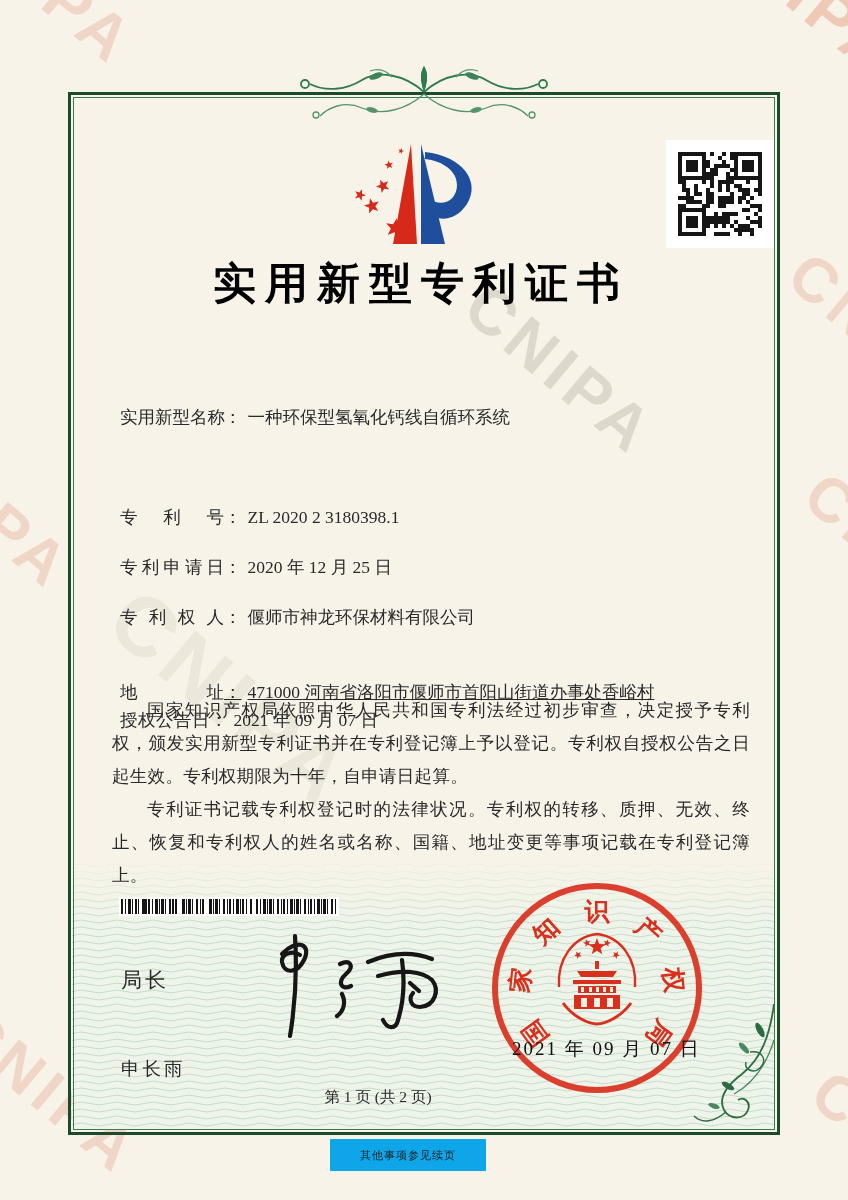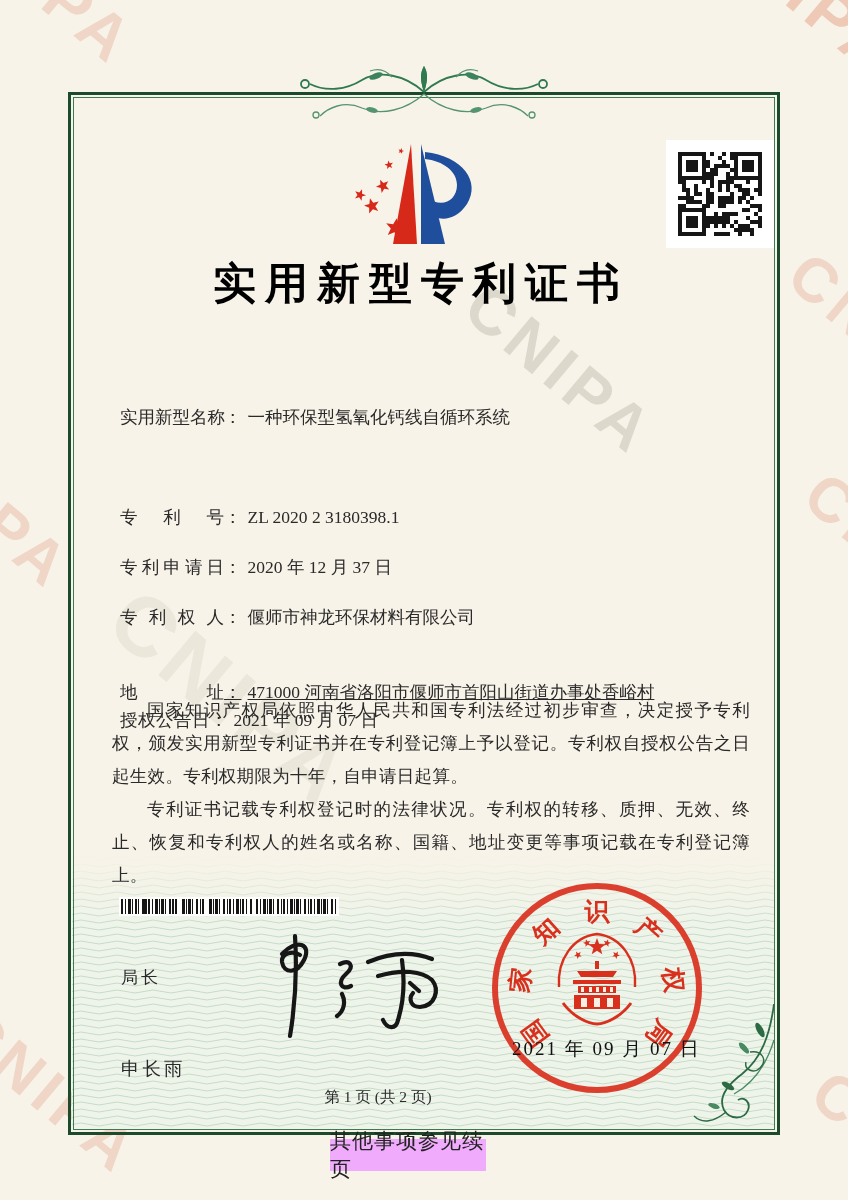--- a/index.html
+++ b/index.html
@@ -45,33 +45,33 @@
     background:linear-gradient(#f8f3e8, rgba(248,243,232,0));}
   
   .barcode{position:absolute; left:119px; top:897px; width:220px; height:19px; background:#fdfdfb;
     padding:0; z-index:4;}
   .barcode-bars{width:216px; height:15px; margin:2px;
     background:repeating-linear-gradient(90deg,
       #151515 0 2px, transparent 2px 3.5px,
       #151515 3.5px 4.5px, transparent 4.5px 7px,
       #151515 7px 10px, transparent 10px 11px,
       #151515 11px 12px, transparent 12px 13.5px);}
-  .director-title{position:absolute; left:121px; top:966px; font-size:17px; letter-spacing:3px; z-index:4;}
+  .director-title{position:absolute; left:121px; top:966px; font-size:21px; letter-spacing:3px; z-index:4;}
   .director-name{position:absolute; left:121px; top:1056px; font-size:18.5px; letter-spacing:3px; z-index:4;}
   .signature{position:absolute; left:252px; top:930px; z-index:5;}
   
   .seal{position:absolute; left:492px; top:883px; width:210px; height:210px; z-index:5;}
   .seal-ring{position:absolute; inset:0; border:6px solid rgba(217,48,30,0.92); border-radius:50%;}
   .seal-char{position:absolute; left:50%; top:50%; font-family:"Liberation Sans",sans-serif;
     font-weight:bold; font-size:25px; color:#d9301e;}
   .seal-emblem{position:absolute; left:55px; top:42px;}
   .seal-date{position:absolute; left:512px; top:1036px; font-size:19px; letter-spacing:2px; color:#111; z-index:6; white-space:nowrap;}
   .page-num{position:absolute; left:68px; top:1087px; width:620px; text-align:center; font-size:15.5px; z-index:4;}
-  .cont-note{position:absolute; left:330px; top:1139px; width:156px; height:32px; background:#f0abfc;
-    z-index:4; display:flex; align-items:center; justify-content:center; font-size:21px; color:#222; letter-spacing:1px;}
+  .cont-note{position:absolute; left:330px; top:1139px; width:156px; height:32px; background:#0ea5e9;
+    z-index:4; display:flex; align-items:center; justify-content:center; font-size:11px; color:#222; letter-spacing:1px;}
   
   .orn-top{position:absolute; left:274px; top:64px; z-index:4;}
   .orn-corner{position:absolute; left:688px; top:1000px; z-index:4;}
 </style>
 </head>
 <body>
 
 <div class="page">
 
   <div class="wm wm-pink" style="left:-72px; top:-58px; font-size:64px;">CNIPA</div>
@@ -589,21 +589,21 @@
 
   <div class="title">实用新型专利证书</div>
 
   <div class="row" style="top:357px;">
     <span class="lbl">实用新型名称</span><span>：</span><span class="val">一种环保型氢氧化钙线自循环系统</span>
   </div>
   <div class="row" style="top:457px;">
     <span class="lbl">专利号</span><span>：</span><span class="val">ZL 2020 2 3180398.1</span>
   </div>
   <div class="row" style="top:507px;">
-    <span class="lbl">专利申请日</span><span>：</span><span class="val">2020 年 12 月 37 日</span>
+    <span class="lbl">专利申请日</span><span>：</span><span class="val">2020 年 12 月 25 日</span>
   </div>
   <div class="row" style="top:557px;">
     <span class="lbl">专利权人</span><span>：</span><span class="val">偃师市神龙环保材料有限公司</span>
   </div>
   <div class="row" style="top:632px;text-decoration:underline;">
     <span class="lbl">地址</span><span>：</span><span class="val">471000 河南省洛阳市偃师市首阳山街道办事处香峪村</span>
   </div>
   <div class="row" style="top:660px; width:640px;">
     <span class="grant-left">
       <span class="lbl2">授权公告日</span><span>：</span><span class="val">2021 年 09 月 07 日</span>

